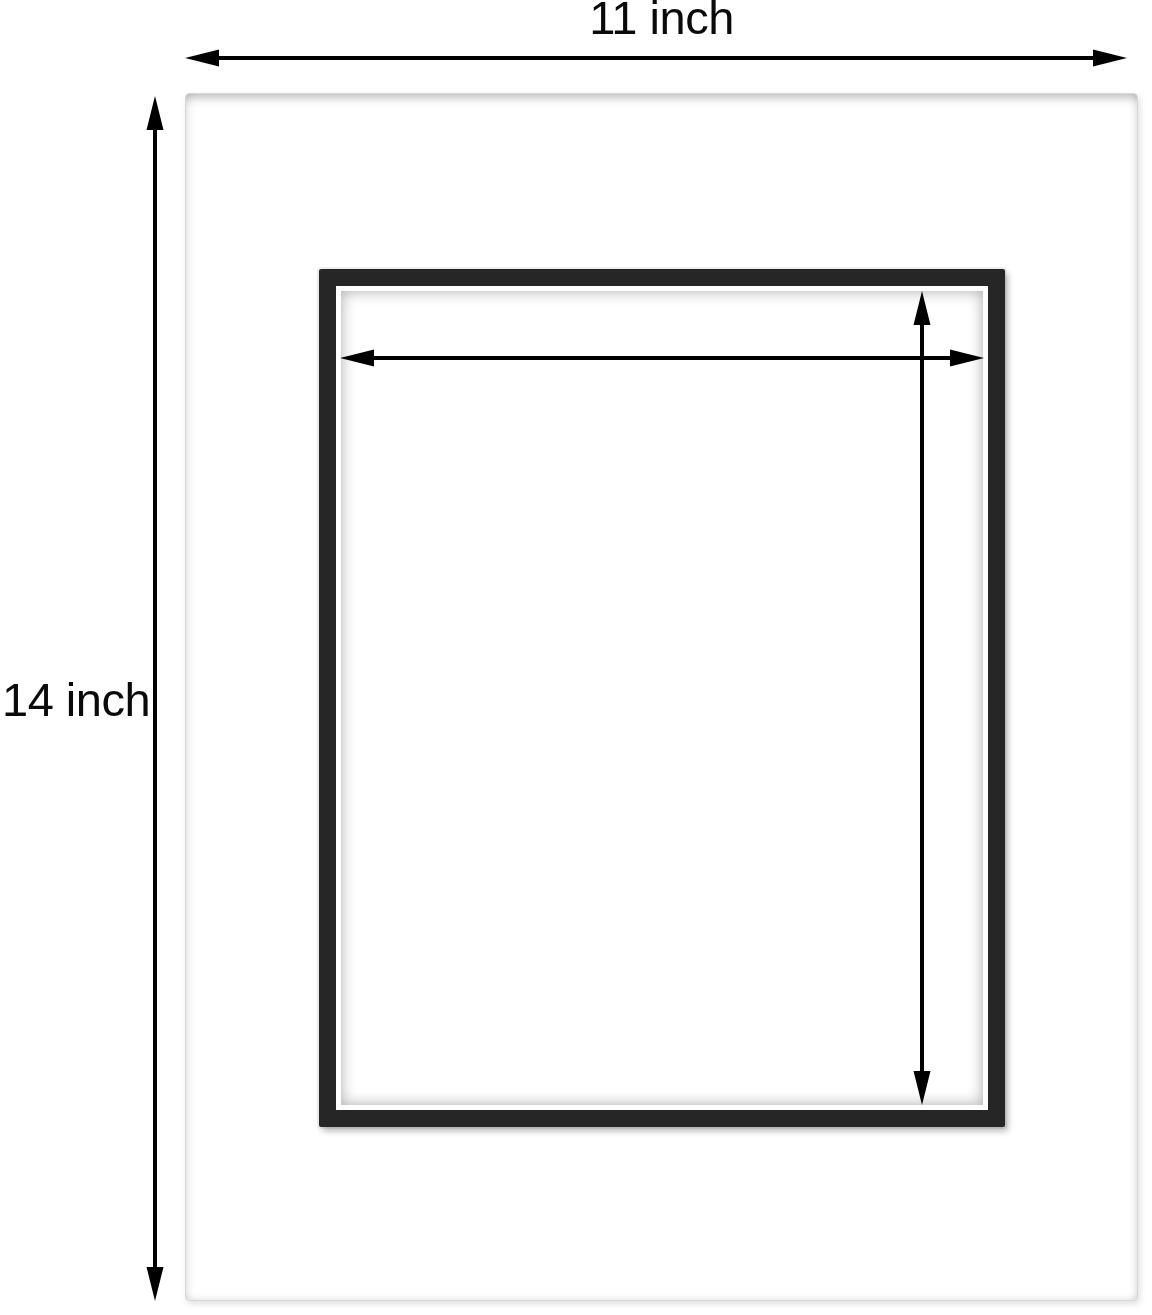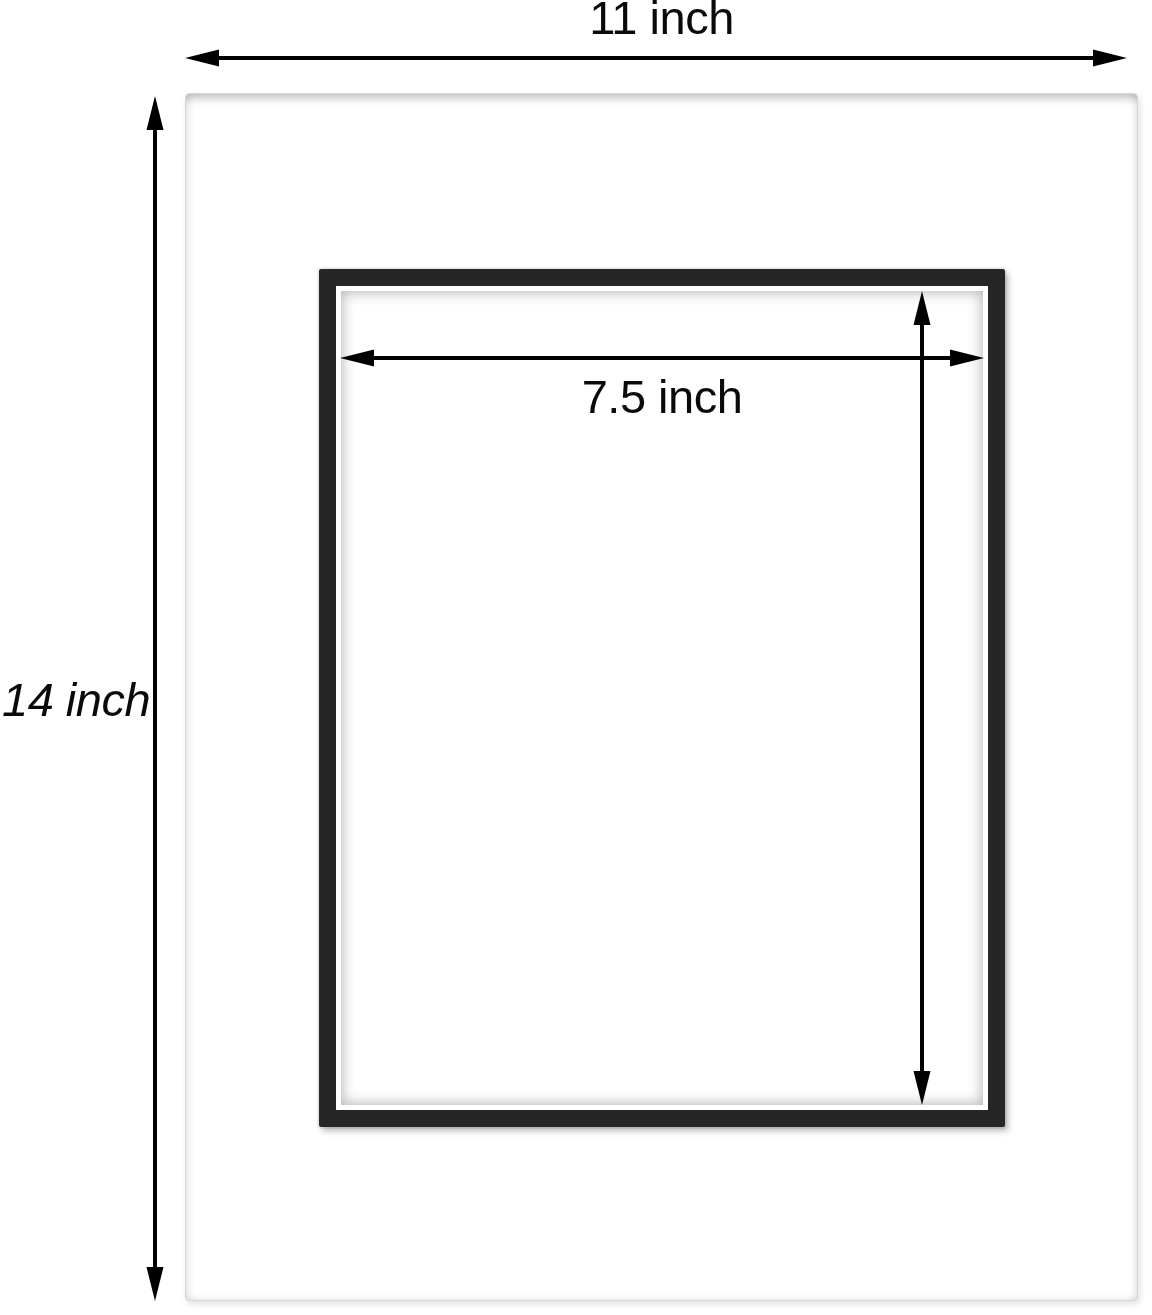--- a/index.html
+++ b/index.html
@@ -63,21 +63,21 @@
   }
   .dim-label {
     position: absolute;
     font-size: 47px;
     line-height: 1.0;
     letter-spacing: -0.5px;
     white-space: nowrap;
     color: #0a0a0a;
   }
   .label-outer-width   { left: 185px; top: -6px;  width: 953px; text-align: center; }
-  .label-outer-height  { left: 2px;   top: 676px; width: 150px; text-align: left; font-style: italic; }
+  .label-outer-height  { left: 2px;   top: 676px; width: 150px; text-align: left; }
   .label-opening-width { left: 319px; top: 373px; width: 686px; text-align: center; }
   .label-opening-height{ left: 607px; top: 677px; width: 300px; text-align: right; }
 </style>
 </head>
 <body>
 
 <div class="canvas">
 
   <div class="mat-board"></div>
 
@@ -106,16 +106,15 @@
   <svg class="dim-arrow" style="left:908px; top:291px;" width="28" height="814" viewBox="0 0 28 814">
     <line x1="14" y1="30" x2="14" y2="784" stroke="#000" stroke-width="4"></line>
     <polygon points="14,0 5.5,34 22.5,34" fill="#000"></polygon>
     <polygon points="14,814 5.5,780 22.5,780" fill="#000"></polygon>
   </svg>
 
   <div class="dim-label label-outer-width">11 inch</div>
 
   <div class="dim-label label-outer-height">14 inch</div>
 
-  <div class="dim-label label-opening-width">7.5 inch</div>
 
 
 </div>
 
 </body></html>

